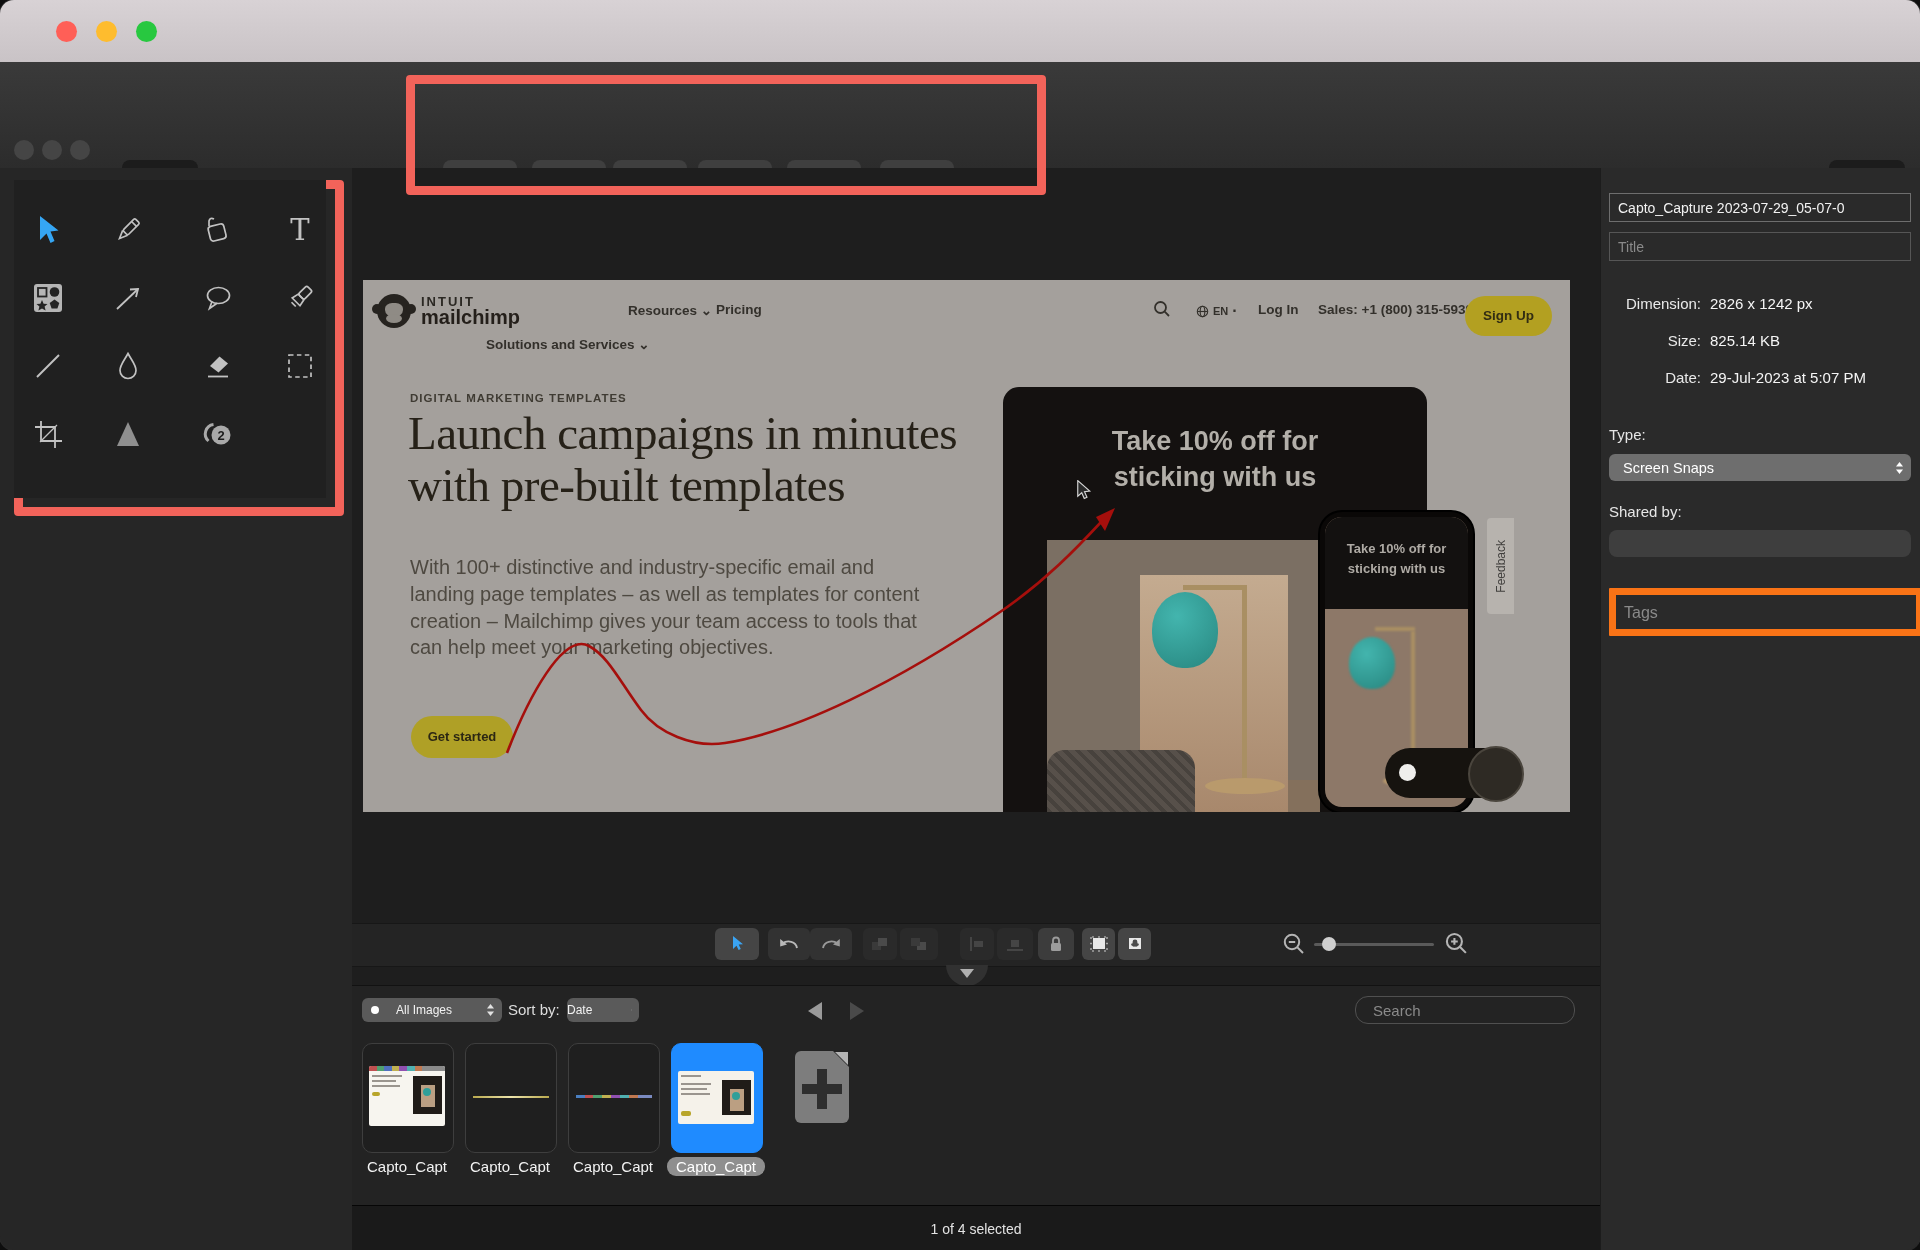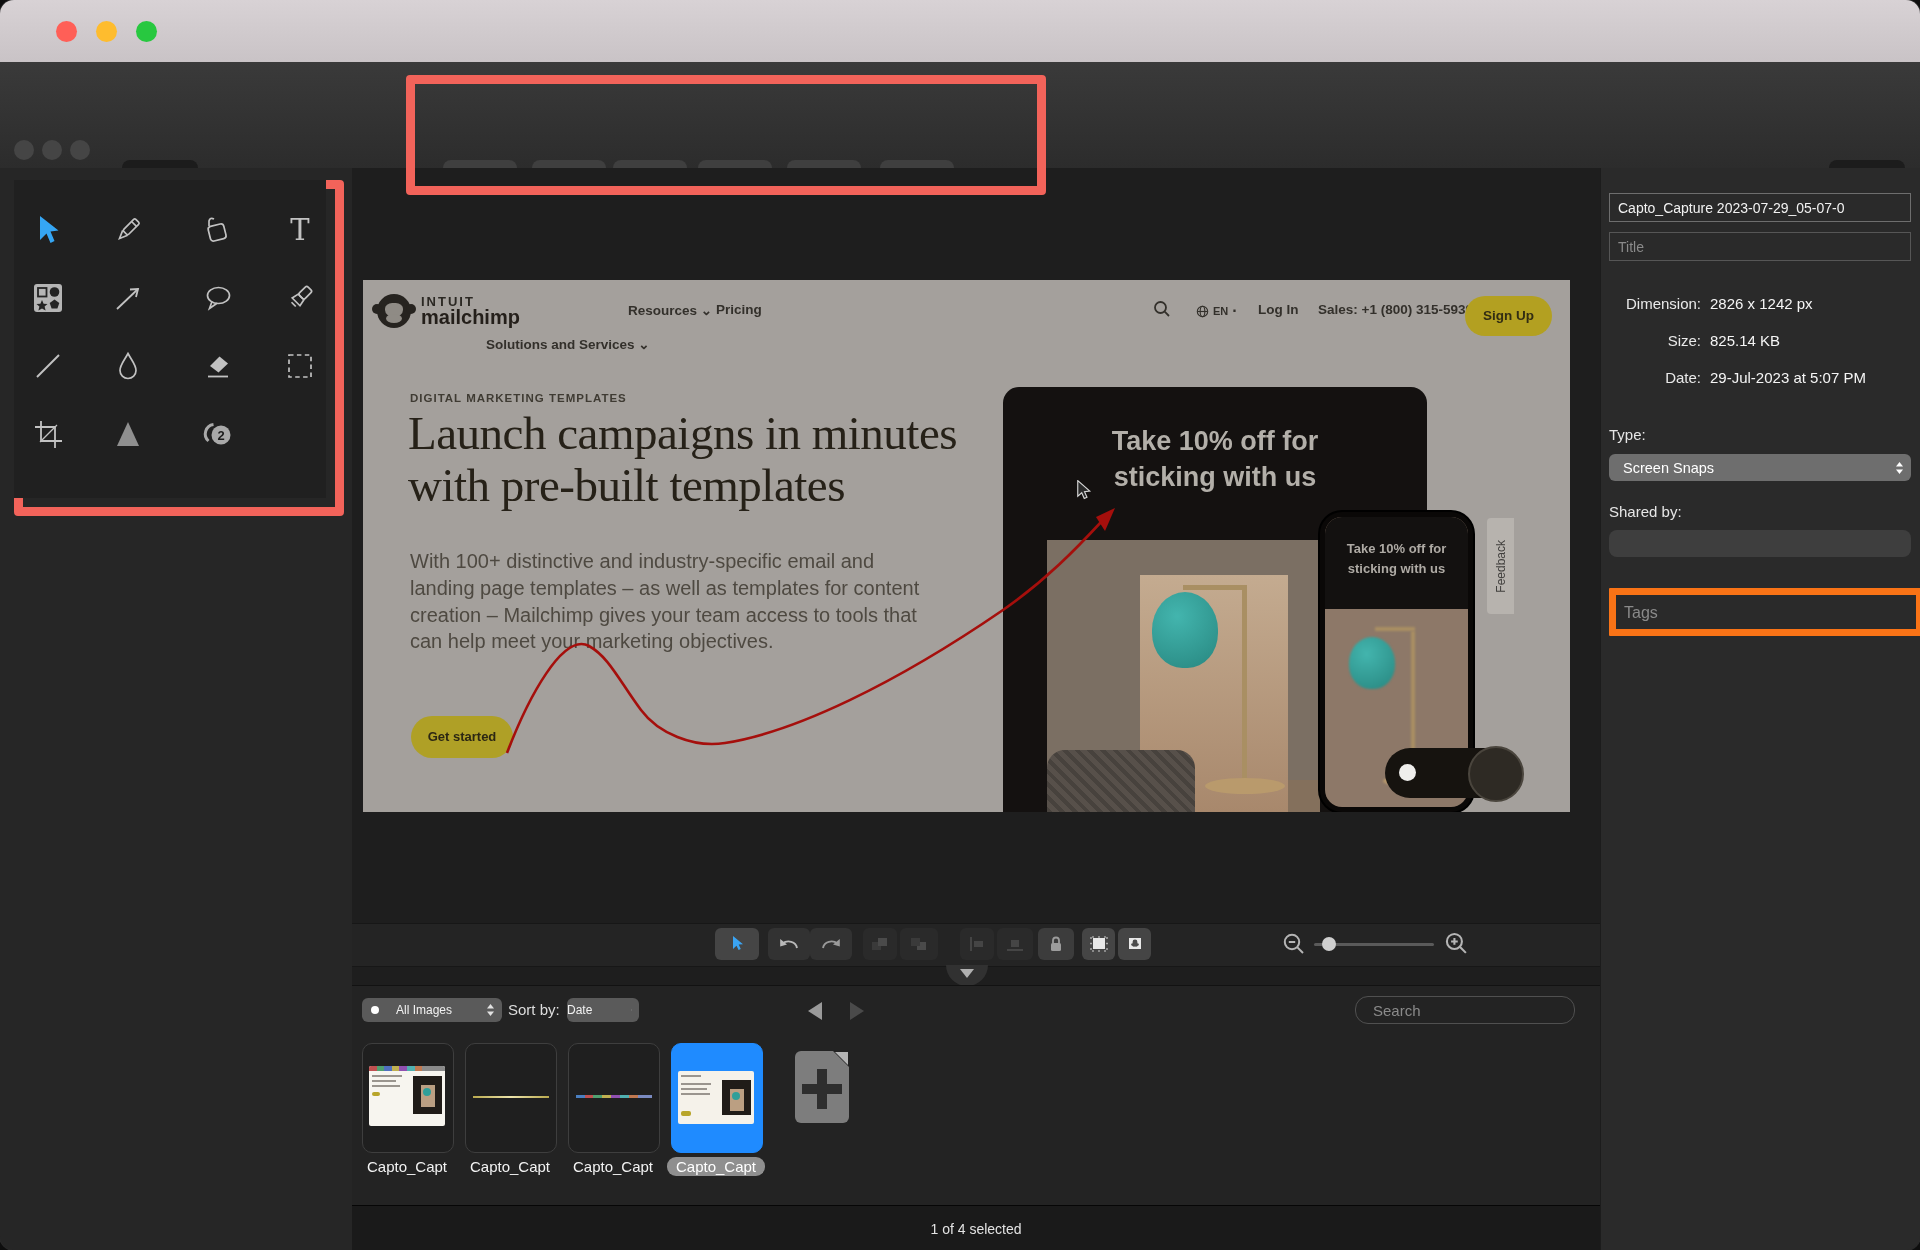--- a/index.html
+++ b/index.html
@@ -374,21 +374,21 @@
           </svg>
         <span style="font-size:11px;font-weight:bold;color:#33302b;">EN</span>
           <span style="color:#33302b;font-weight:bold;">·</span>
       </div>
       <div class="wsnav" style="left:895px;">Log In</div>
       <div class="wsnav" style="left:955px;">Sales: +1 (800) 315-5939</div>
       <div class="pill abs" style="left:1102px;top:16px;width:87px;height:40px;line-height:40px;background:#b3a021;color:#322d13;font-size:13.5px;">Sign Up</div>
 
       <div class="abs" style="left:47px;top:112px;font-size:11.5px;font-weight:bold;letter-spacing:1px;color:#3f3b33;">DIGITAL MARKETING TEMPLATES</div>
       <div class="abs headline" style="left:45px;top:128px;width:620px;">Launch campaigns in minutes with pre-built templates</div>
-      <div class="abs" style="left:47px;top:268px;width:525px;font-size:20px;line-height:1.34;color:#4e4941;">With 100+ distinctive and industry-specific email and landing page templates – as well as templates for content creation – Mailchimp gives your team access to tools that can help meet your marketing objectives.</div>
+      <div class="abs" style="left:47px;top:274px;width:525px;font-size:20px;line-height:1.34;color:#4e4941;">With 100+ distinctive and industry-specific email and landing page templates – as well as templates for content creation – Mailchimp gives your team access to tools that can help meet your marketing objectives.</div>
       <div class="pill abs" style="left:48px;top:436px;width:102px;height:42px;line-height:42px;background:#afa026;color:#2c2713;font-size:13px;">Get started</div>
 
       <div class="tablet">
         <div style="margin:36px auto 0;width:290px;text-align:center;font-size:27px;font-weight:600;line-height:1.35;color:#b3afa9;">Take 10% off for sticking with us</div>
         <div class="abs" style="left:44px;top:153px;width:273px;height:272px;background:#7b6f63;">
           <div class="abs" style="left:0;top:240px;width:273px;height:32px;background:#84705c;"></div>
           <div class="abs" style="left:93px;top:35px;width:148px;height:237px;background:linear-gradient(#c4ab90,#a8886c);"></div>
           <div class="abs" style="left:195px;top:47px;width:5px;height:198px;background:#a98f63;"></div>
           <div class="abs" style="left:136px;top:45px;width:64px;height:5px;background:#a98f63;"></div>
           <div class="abs" style="left:105px;top:52px;width:66px;height:76px;background:radial-gradient(circle at 38% 32%,#43b5ae,#27867f);border-radius:50% 50% 46% 46%;"></div>

